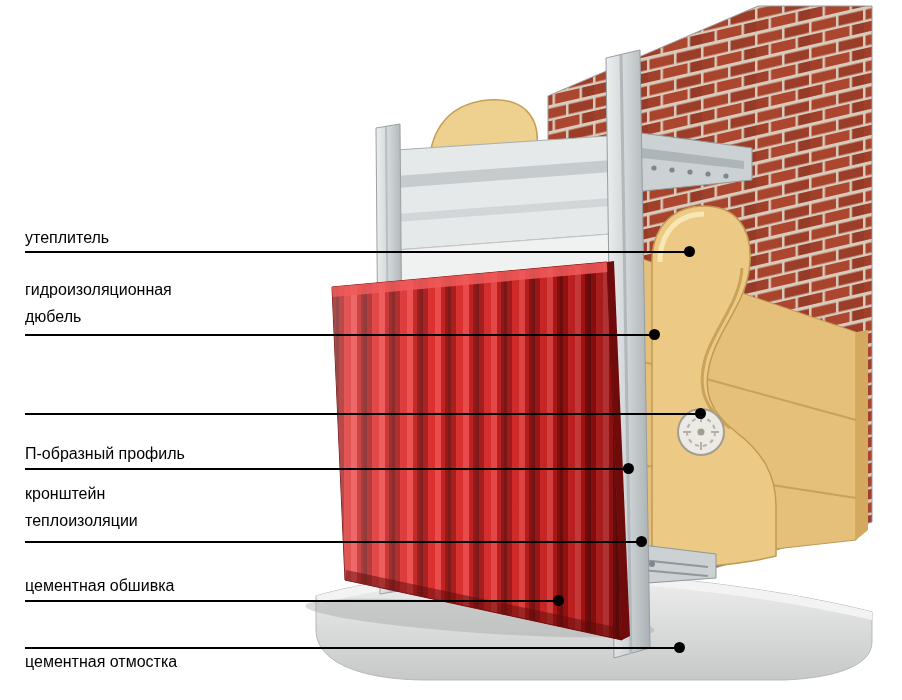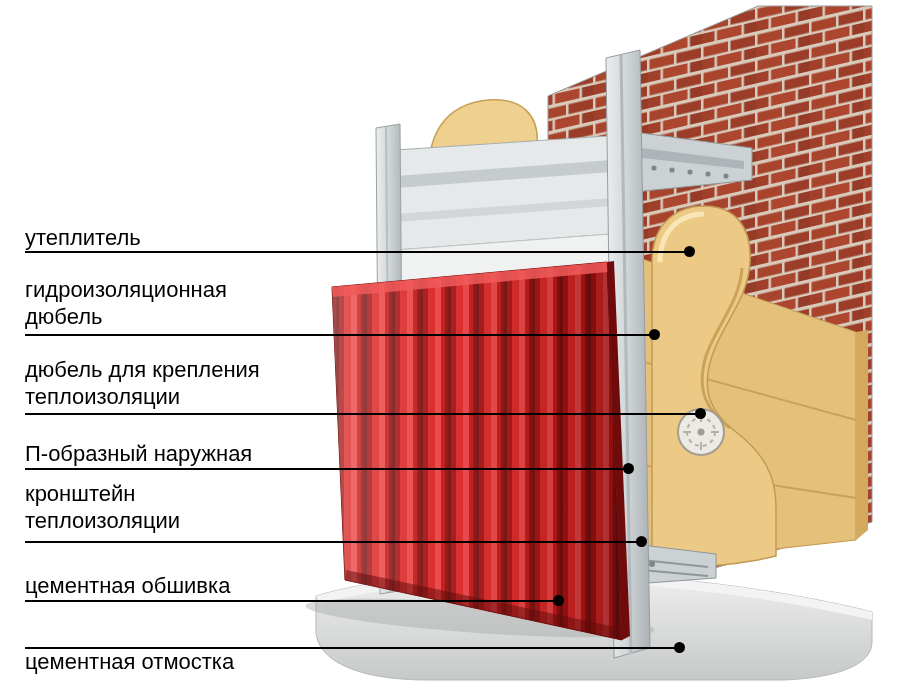--- a/index.html
+++ b/index.html
@@ -3,21 +3,21 @@
 <meta charset="utf-8">
 <style>
   html,body { margin:0; padding:0; background:#ffffff; }
   .stage {
     position:relative; width:902px; height:700px; background:#ffffff;
     overflow:hidden; font-family:"Liberation Sans", sans-serif;
   }
   .scene { position:absolute; left:0; top:0; width:902px; height:700px; }
   .label {
     position:absolute; left:25px; color:#000;
-    font-size:22px; line-height:27px; white-space:pre-line;
+    font-size:16px; line-height:27px; white-space:pre-line;
   }
   .leader { position:absolute; left:25px; height:2px; background:#000; }
   .dot { position:absolute; width:11px; height:11px; border-radius:50%; background:#000; }
 </style>
 </head>
 <body>
 
 <div class="stage">
 
   <svg class="scene" viewBox="0 0 902 700" aria-hidden="true">
@@ -143,26 +143,24 @@
 
   <div class="label" style="top:224px">утеплитель</div>
   <div class="leader" style="top:251px; width:664px"></div>
   <div class="dot" style="left:684px; top:246px"></div>
 
   <div class="label" style="top:276px">гидроизоляционная
 дюбель</div>
   <div class="leader" style="top:334px; width:630px"></div>
   <div class="dot" style="left:649px; top:329px"></div>
 
-  <div class="label" style="top:356px">дюбель для крепления
-теплоизоляции</div>
   <div class="leader" style="top:413px; width:676px"></div>
   <div class="dot" style="left:695px; top:408px"></div>
 
-  <div class="label" style="top:440px">П-образный наружная</div>
+  <div class="label" style="top:440px">П-образный профиль</div>
   <div class="leader" style="top:468px; width:604px"></div>
   <div class="dot" style="left:623px; top:463px"></div>
 
   <div class="label" style="top:480px">кронштейн
 теплоизоляции</div>
   <div class="leader" style="top:541px; width:617px"></div>
   <div class="dot" style="left:636px; top:536px"></div>
 
   <div class="label" style="top:572px">цементная обшивка</div>
   <div class="leader" style="top:600px; width:534px"></div>

